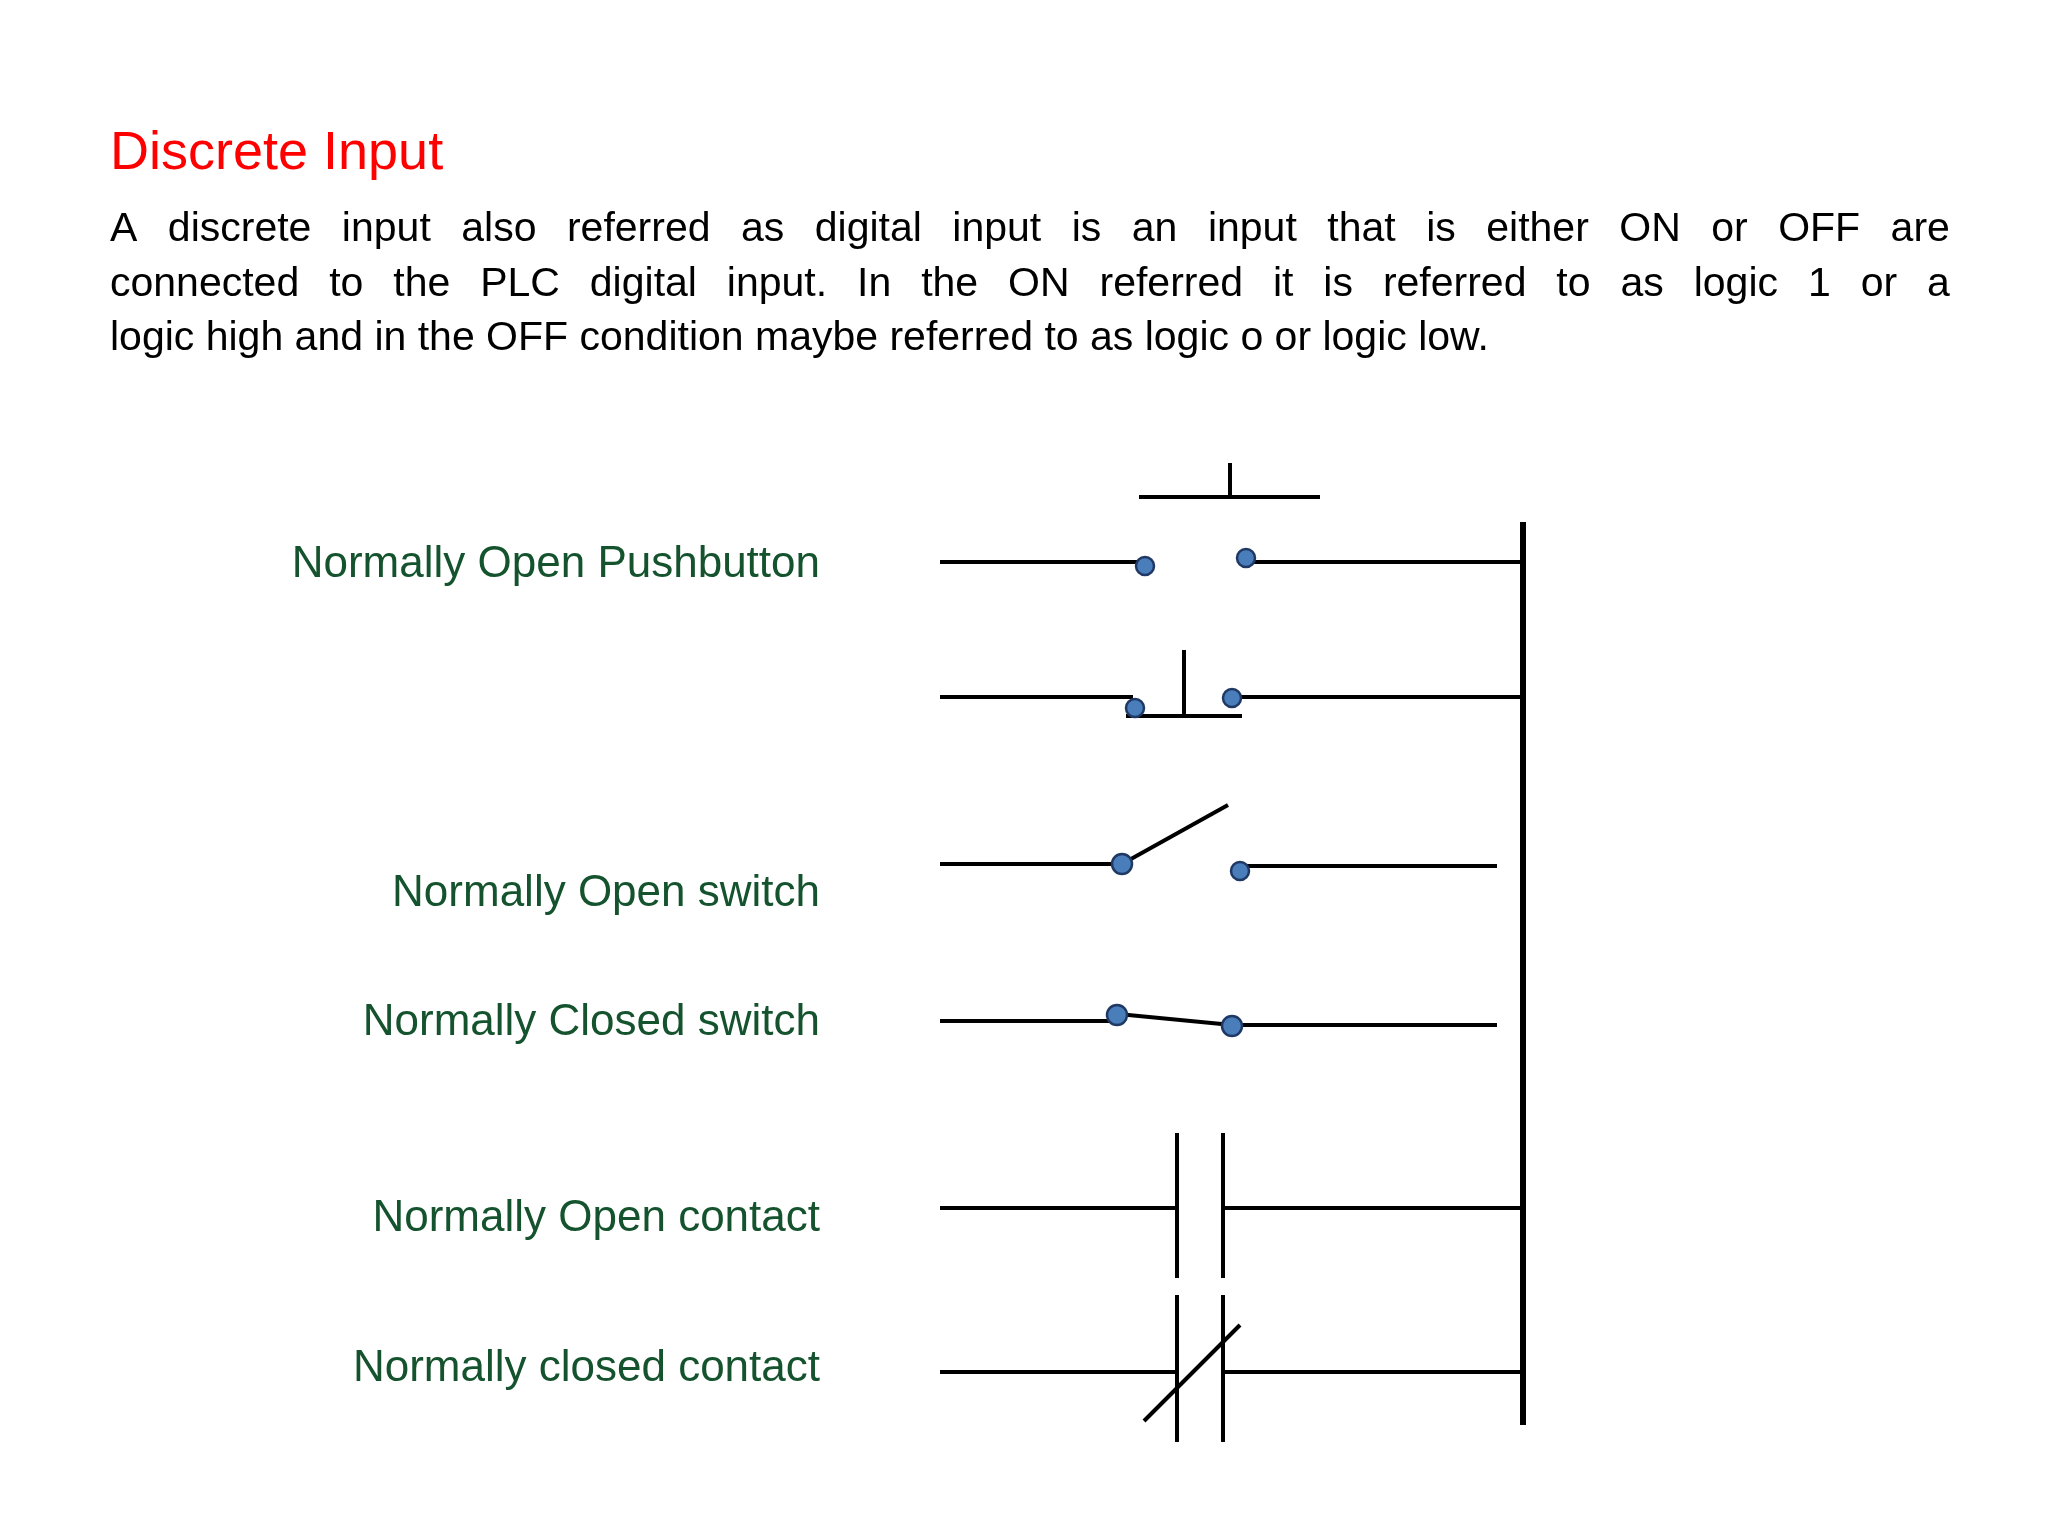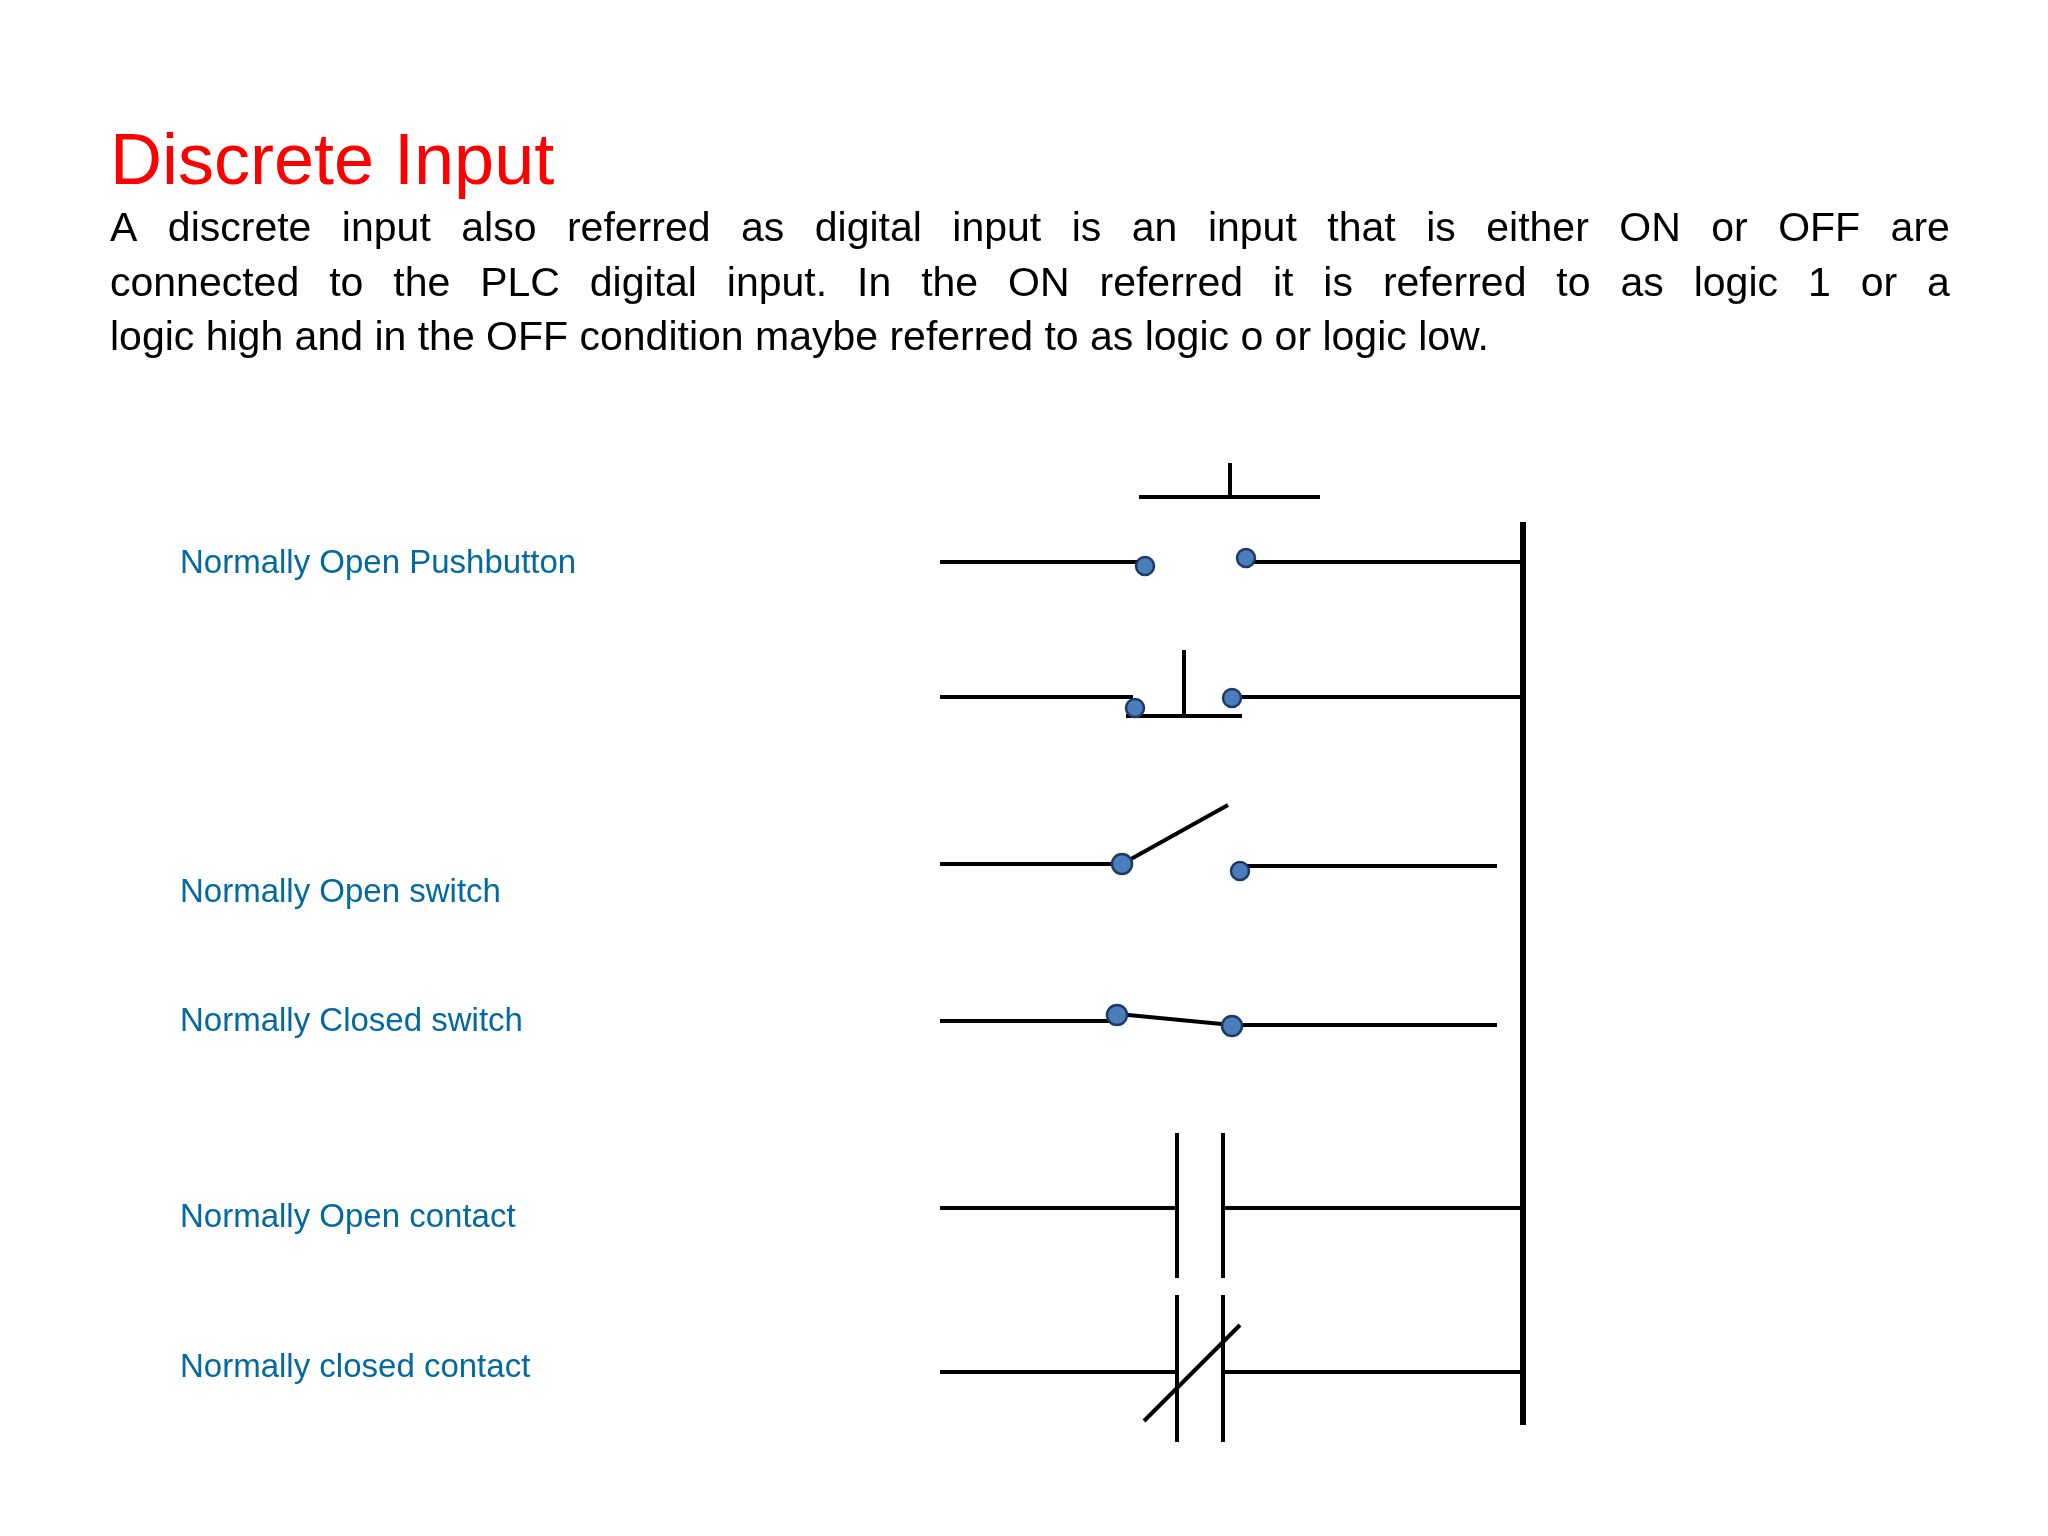--- a/index.html
+++ b/index.html
@@ -17,21 +17,21 @@
     height: 1536px;
     background: #ffffff;
     overflow: hidden;
   }
 
   
   #title {
     position: absolute;
     left: 110px;
     top: 122px;
-    font-size: 72px;
+    font-size: 54px;
     line-height: 1.05;
     color: #ff0000;
     white-space: nowrap;
   }
 
   
   #body-text {
     position: absolute;
     left: 110px;
     top: 200px;
@@ -59,23 +59,24 @@
     position: absolute;
     left: 0;
     top: 0;
     width: 2048px;
     height: 1536px;
   }
 
   
   .row-label {
     position: absolute;
-    font-size: 33px;
-    color: #0369a1;
+    font-size: 44px;
+    color: #14532d;
     white-space: nowrap;
+    text-align: right;
     transform: translateY(-50%);
   }
 
   svg.symbols {
     position: absolute;
     left: 0;
     top: 0;
     width: 2048px;
     height: 1536px;
     pointer-events: none;

